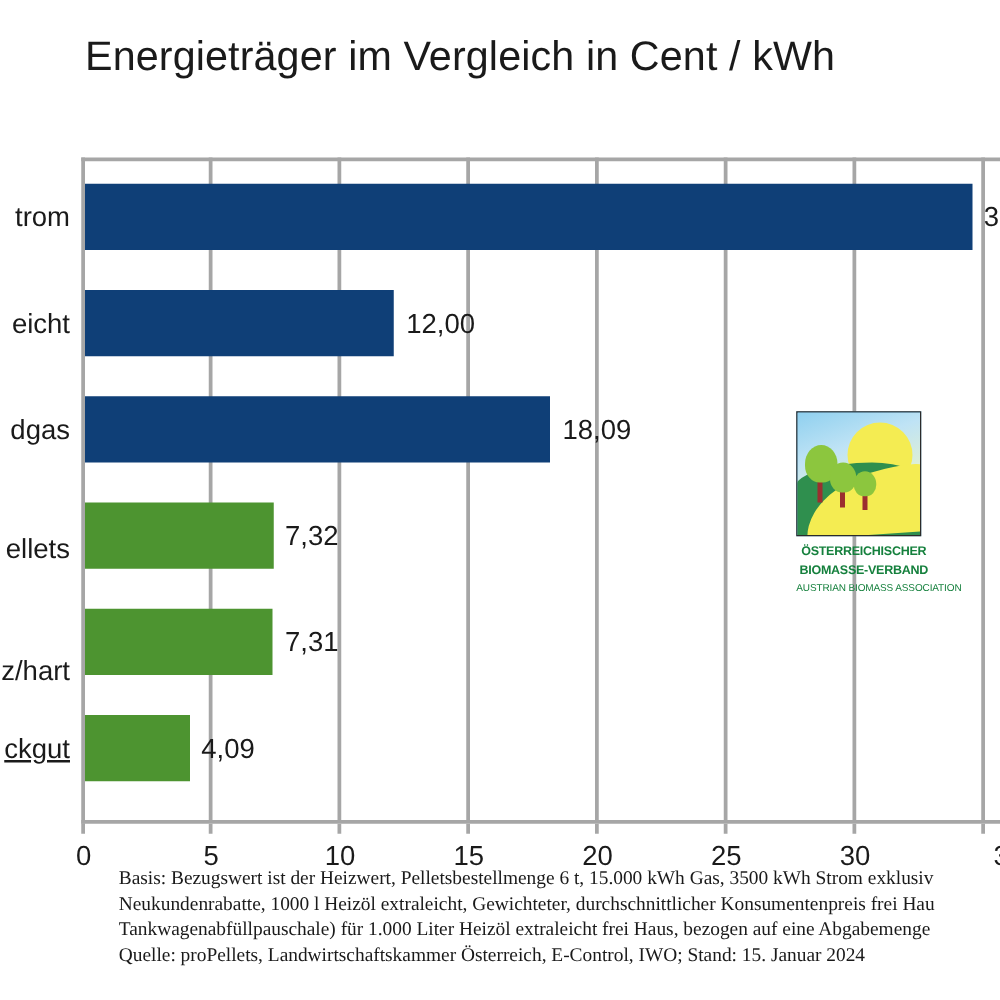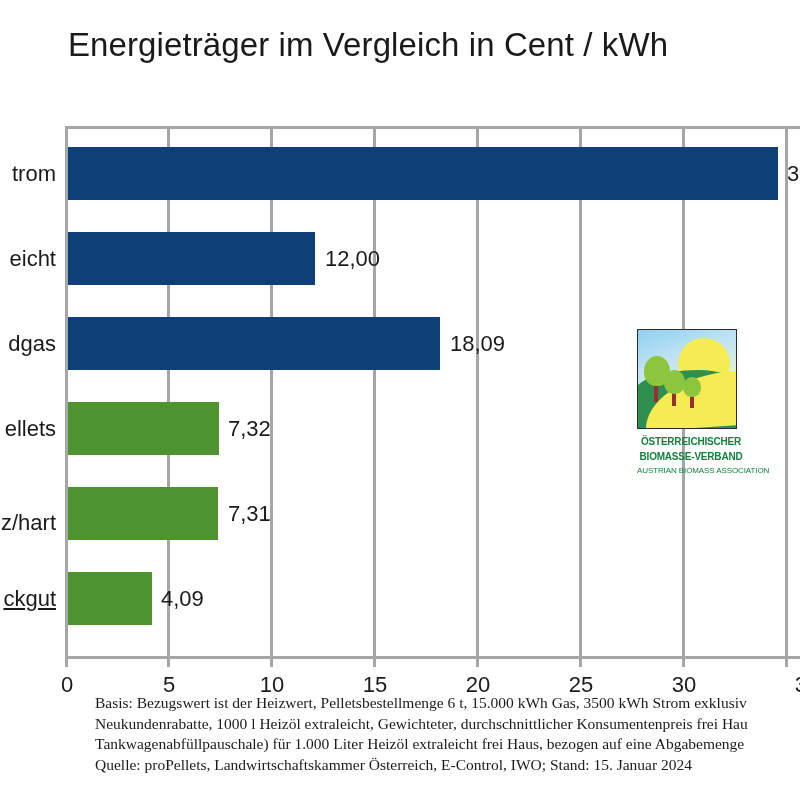--- a/index.html
+++ b/index.html
@@ -205,22 +205,22 @@
   #footnote div { white-space: nowrap; }
 </style>
 </head>
 <body>
 
 <div id="chart-title">Energieträger im Vergleich in Cent / kWh</div>
 
 <div class="cat-label" style="top:147px;">trom</div>
 <div class="cat-label" style="top:232px;">eicht</div>
 <div class="cat-label" style="top:317px;">dgas</div>
-<div class="cat-label" style="top:402px;margin-left:42px;">ellets</div>
-<div class="cat-label" style="top:496px;">z/hart</div>
+<div class="cat-label" style="top:412px;margin-left:42px;">ellets</div>
+<div class="cat-label" style="top:510px;">z/hart</div>
 <div class="cat-label" style="top:572px;text-decoration:underline;">ckgut</div>
 
 <div id="plot-area">
 
   <div id="plot-frame-top"></div>
   <div id="y-axis-line"></div>
 
   <div class="gridline" style="left:102px;"></div>
   <div class="gridline" style="left:205px;"></div>
   <div class="gridline" style="left:308px;"></div>

